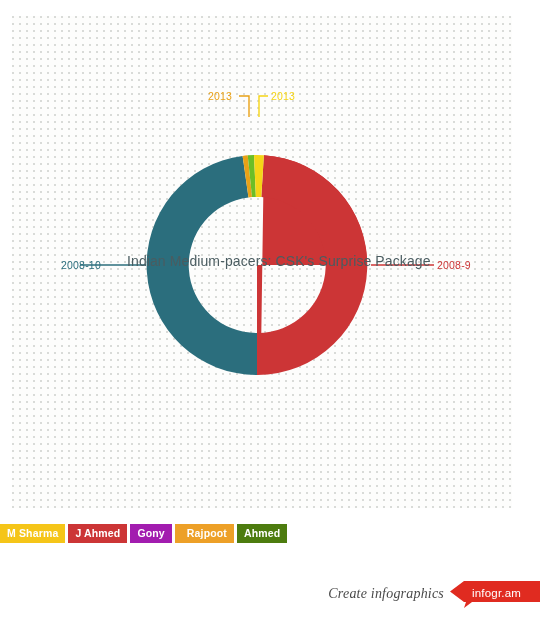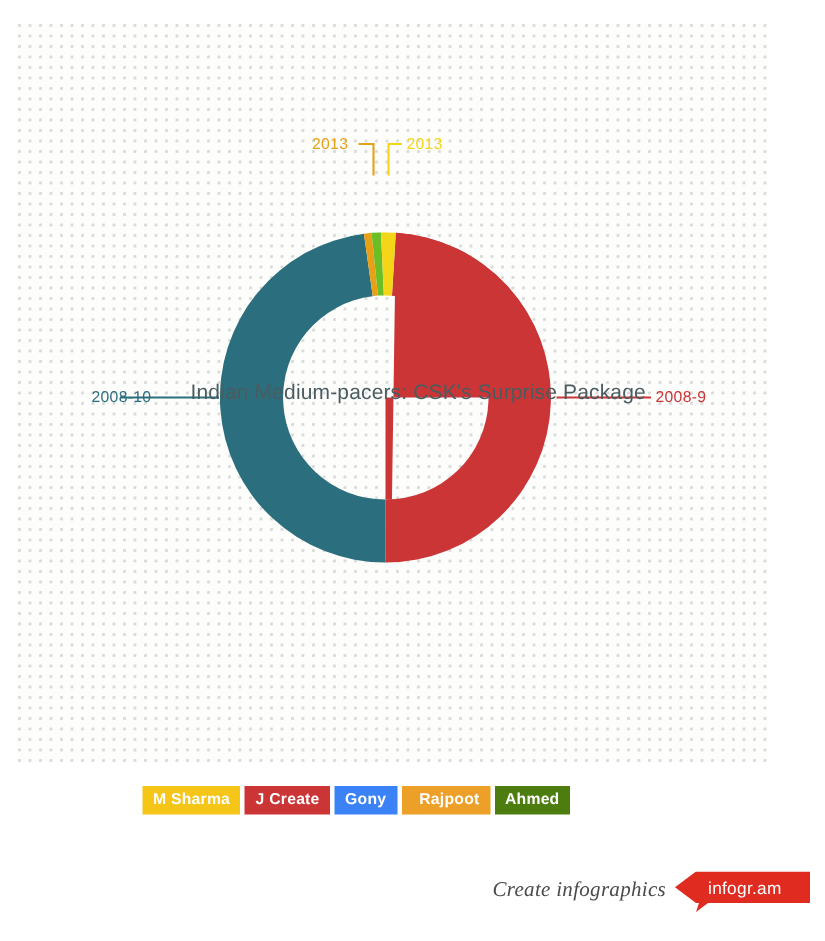--- a/index.html
+++ b/index.html
@@ -71,21 +71,20 @@
   #label-top-a  { left: 208px; top: 90px;  color: #e8a117; }
   #label-top-b  { left: 271px; top: 90px;  color: #f5d517; }
 
   
   #legend {
     position: absolute;
     left: 0;
     top: 524px;
     width: 475px;
     display: flex;
-    justify-content: center;
     align-items: center;
     gap: 3px;
   }
   .legend-chip {
     display: inline-block;
     padding: 3px 7px 4px 7px;
     font-size: 10.5px;
     font-weight: bold;
     color: #ffffff;
     letter-spacing: 0.15px;
@@ -193,22 +192,22 @@
 
   <div id="label-right" class="callout-label">2008-9</div>
 
   <div id="label-top-a" class="callout-label">2013</div>
 
   <div id="label-top-b" class="callout-label">2013</div>
 </div>
 
 <div id="legend">
   <span class="legend-chip" style="background-color: rgb(245, 197, 24);">M Sharma</span>
-  <span class="legend-chip" style="background-color: rgb(204, 53, 54);">J Create</span>
-  <span class="legend-chip" style="background-color: #3b82f6;">Gony</span>
+  <span class="legend-chip" style="background-color: rgb(204, 53, 54);">J Ahmed</span>
+  <span class="legend-chip" style="background-color: #a21caf;">Gony</span>
   <span class="legend-chip" style="background-color: rgb(237, 160, 39); padding-left: 12px;">Rajpoot</span>
   <span class="legend-chip" style="background-color: #4d7c0f;">Ahmed</span>
 </div>
 
 <div id="footer-brand">
   <span id="footer-tagline">Create infographics</span>
 
   <a id="brand-badge" href="#">
     <svg id="brand-badge-svg" width="90" height="27" viewBox="0 0 90 27">
       <path d="M 14 0 L 90 0 L 90 21 L 22 21 L 14 27 L 16 21 L 14 21 L 0 10.5 Z" fill="#e02b20"></path>

